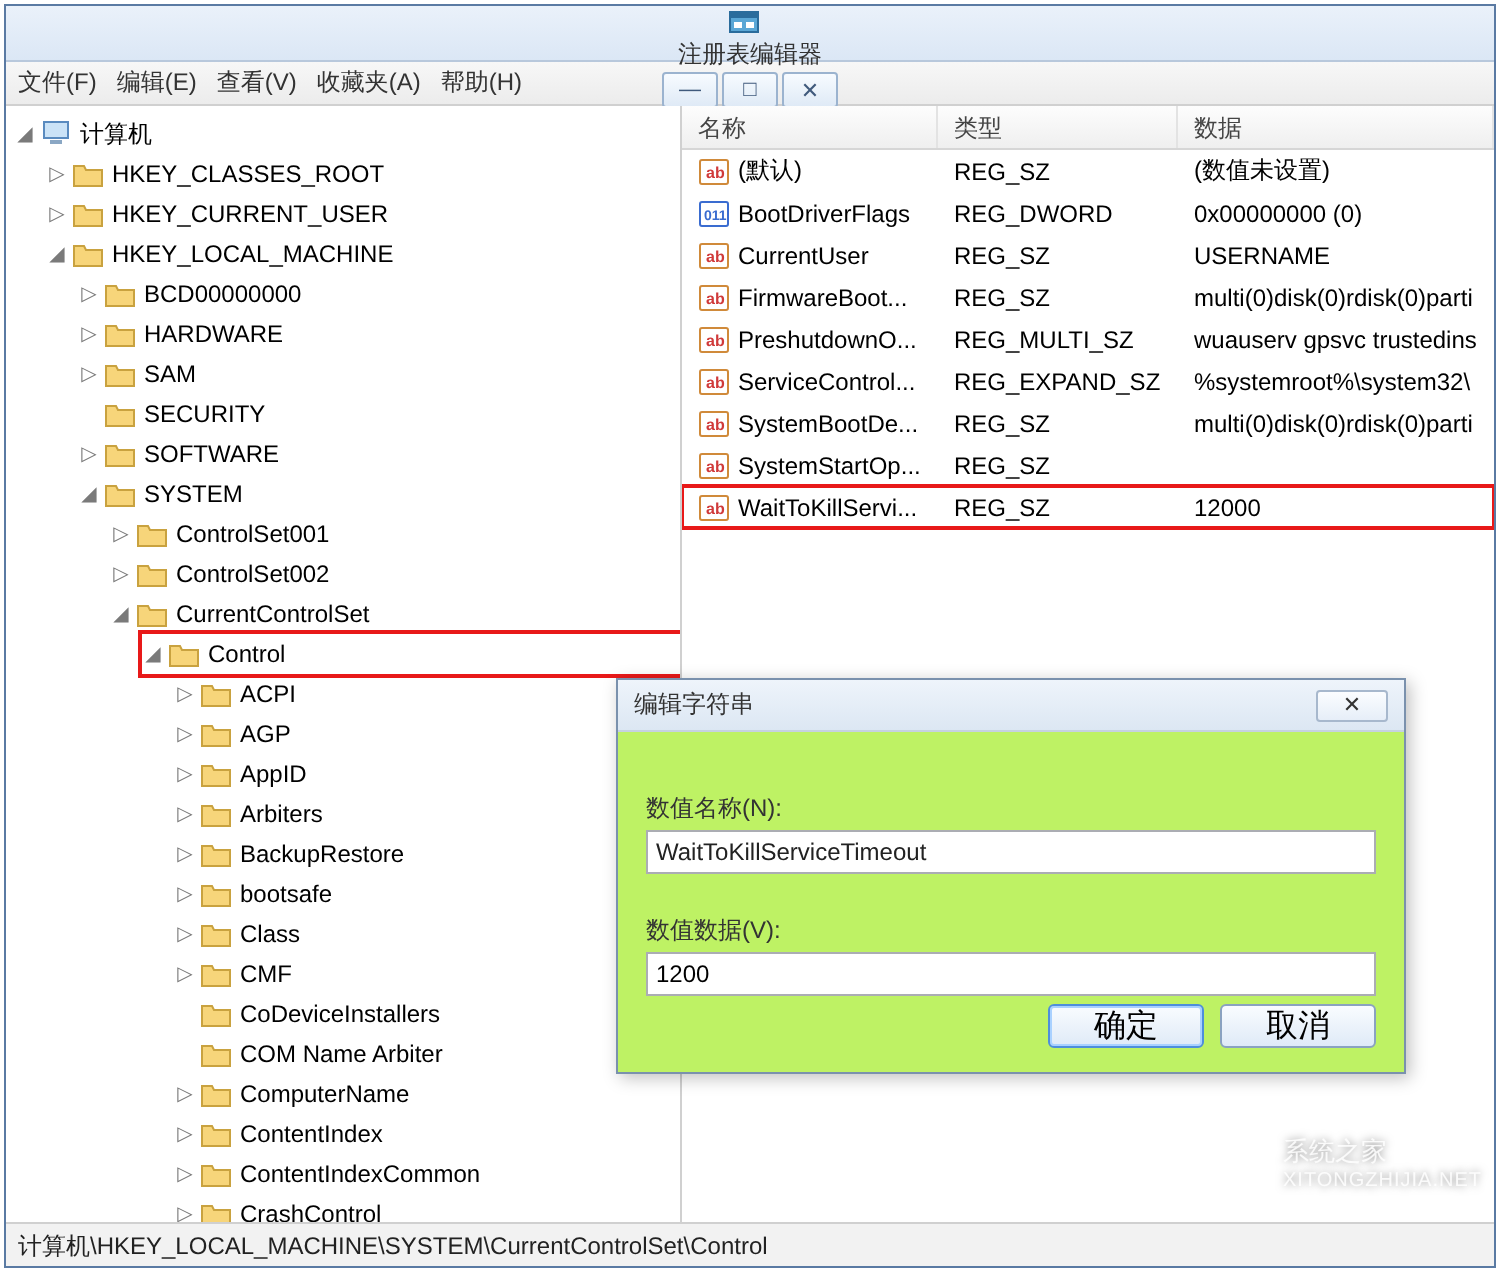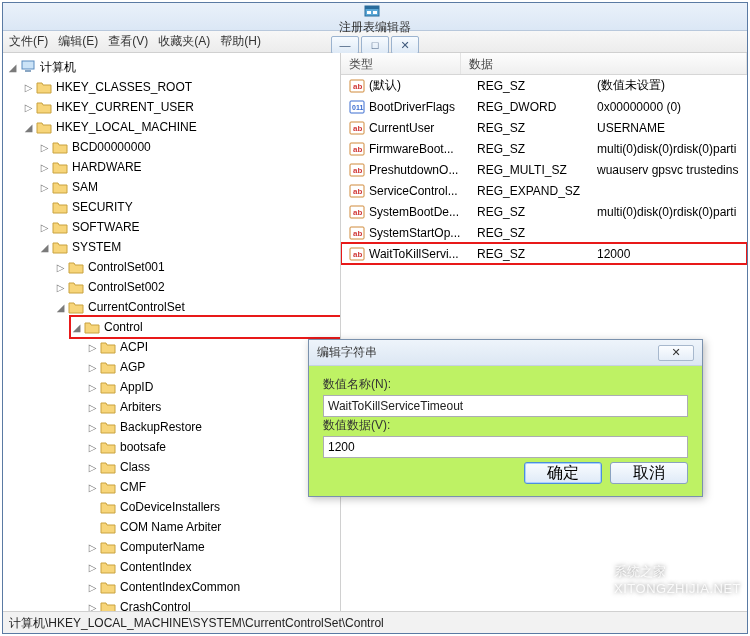--- a/index.html
+++ b/index.html
@@ -39,29 +39,29 @@
 .row .cell.type { width: 120px; }
 .row .cell.data { flex: 1; }
 .val-icon { width: 16px; height: 16px; flex-shrink: 0; }
 .row.highlight-row { outline: 2px solid #e81919; outline-offset: -1px; }
 
 .dialog { position: absolute; left: 305px; top: 336px; width: 395px; background: #bef264; border: 1px solid #7a91ad; box-shadow: 2px 2px 8px rgba(0,0,0,0.25); }
 .dialog .dlg-title { height: 26px; background: linear-gradient(#eef4fb,#dce7f3); border-bottom: 1px solid #c6d2e1; display: flex; align-items: center; padding: 0 8px; color: #333; }
 .dialog .dlg-title .spacer { flex: 1; }
 .dlg-close { width: 36px; height: 16px; border: 1px solid #a7b8cd; background: linear-gradient(#fbfdff,#e6eef8); border-radius: 2px; display: flex; align-items: center; justify-content: center; font-size: 11px; cursor: pointer; }
 .dlg-body { padding: 10px 14px 12px; }
-.dlg-body label { display: block; margin-bottom: 2px; color: #333; }
+.dlg-body label { display: block; margin-bottom: 2px; color: #333; margin-top: 20px; }
 .dlg-body input { width: 100%; height: 22px; padding: 2px 4px; border: 1px solid #abadb3; background: #fff; font-family: inherit; font-size: 12px; margin-bottom: 0; }
 .dlg-body input[readonly] { background: #fff; color: #222; }
 .dlg-buttons { display: flex; justify-content: flex-end; gap: 8px; margin-top: 4px; }
 .dlg-buttons button { width: 78px; height: 22px; border: 1px solid #8aa2c0; background: linear-gradient(#f9fcff,#dfeaf7); border-radius: 3px; cursor: pointer; font-family: inherit; font-size: 16px; }
 .dlg-buttons button.primary { border-color: #4e8edb; box-shadow: 0 0 0 1px #a9d1ff inset; }
 
 .watermark { position: absolute; right: 6px; bottom: 37px; color: rgba(255,255,255,0.85); font-size: 13px; text-shadow: 0 0 4px rgba(0,0,0,0.5); pointer-events: none; display: flex; align-items: flex-end; gap: 4px; }
-.watermark .wm-sub { font-size: 13px; display: block; letter-spacing: 0.5px; }
+.watermark .wm-sub { font-size: 10px; display: block; letter-spacing: 0.5px; }
 </style>
 </head>
 <body>
 
 <div class="window">
 
   <div class="titlebar">
     <span class="icon">
       <svg viewBox="0 0 16 16">
           <rect x="1" y="3" width="14" height="10" fill="#5aa7d6" stroke="#2a6c9c"></rect>
@@ -351,20 +351,21 @@
                 </li>
               </ul>
             </li>
           </ul>
         </li>
       </ul>
     </div>
 
     <div class="list-pane">
       <div class="list-header">
+        <div class="col name">名称</div>
         <div class="col type">类型</div>
         <div class="col data">数据</div>
       </div>
       <div class="list-body" id="list-body">
           <div class="row">
             <div class="cell name">
               <span class="val-icon"><svg viewBox="0 0 16 16">
                   <rect x="1" y="2" width="14" height="12" rx="1" fill="#fff" stroke="#d08a3a"></rect>
                   <text x="4" y="11" font-size="8" fill="#d03a3a" font-weight="bold">ab</text>
                 </svg></span>
@@ -419,20 +420,21 @@
           </div>
           <div class="row">
             <div class="cell name">
               <span class="val-icon"><svg viewBox="0 0 16 16">
                   <rect x="1" y="2" width="14" height="12" rx="1" fill="#fff" stroke="#d08a3a"></rect>
                   <text x="4" y="11" font-size="8" fill="#d03a3a" font-weight="bold">ab</text>
                 </svg></span>
               <span>ServiceControl...</span>
             </div>
             <div class="cell type">REG_EXPAND_SZ</div>
+            <div class="cell data">%systemroot%\system32\</div>
           </div>
           <div class="row">
             <div class="cell name">
               <span class="val-icon"><svg viewBox="0 0 16 16">
                   <rect x="1" y="2" width="14" height="12" rx="1" fill="#fff" stroke="#d08a3a"></rect>
                   <text x="4" y="11" font-size="8" fill="#d03a3a" font-weight="bold">ab</text>
                 </svg></span>
               <span>SystemBootDe...</span>
             </div>
             <div class="cell type">REG_SZ</div>

